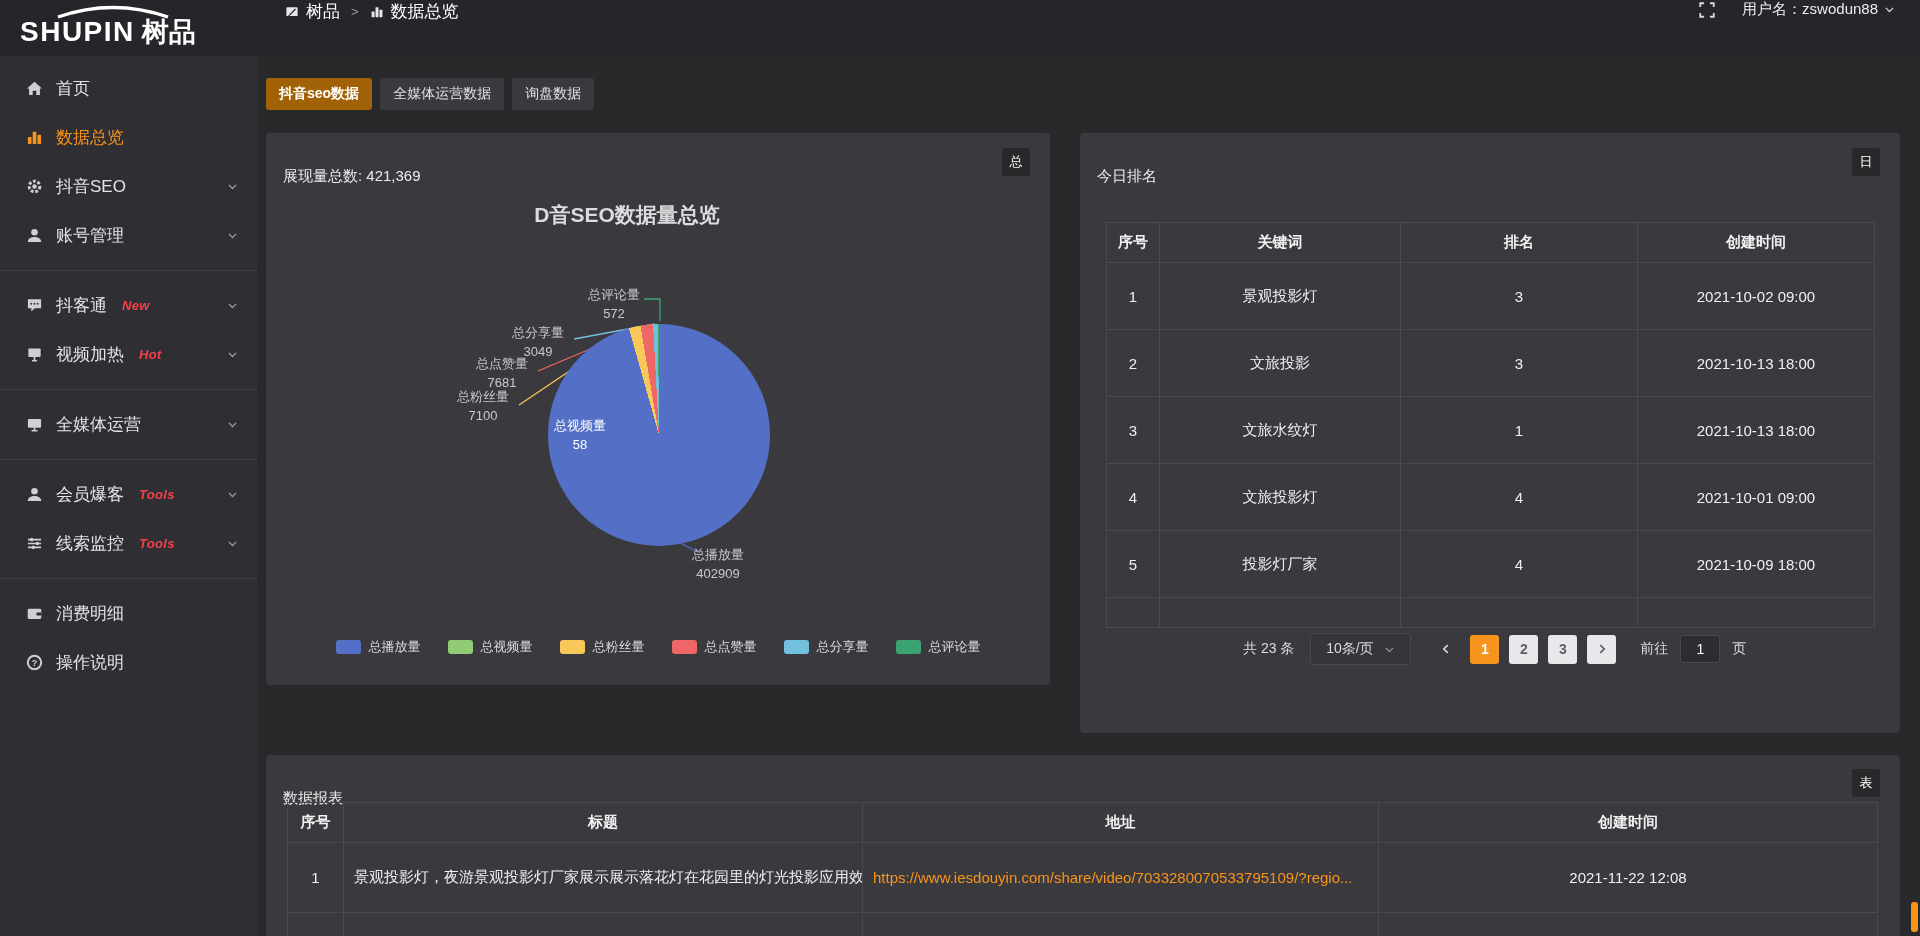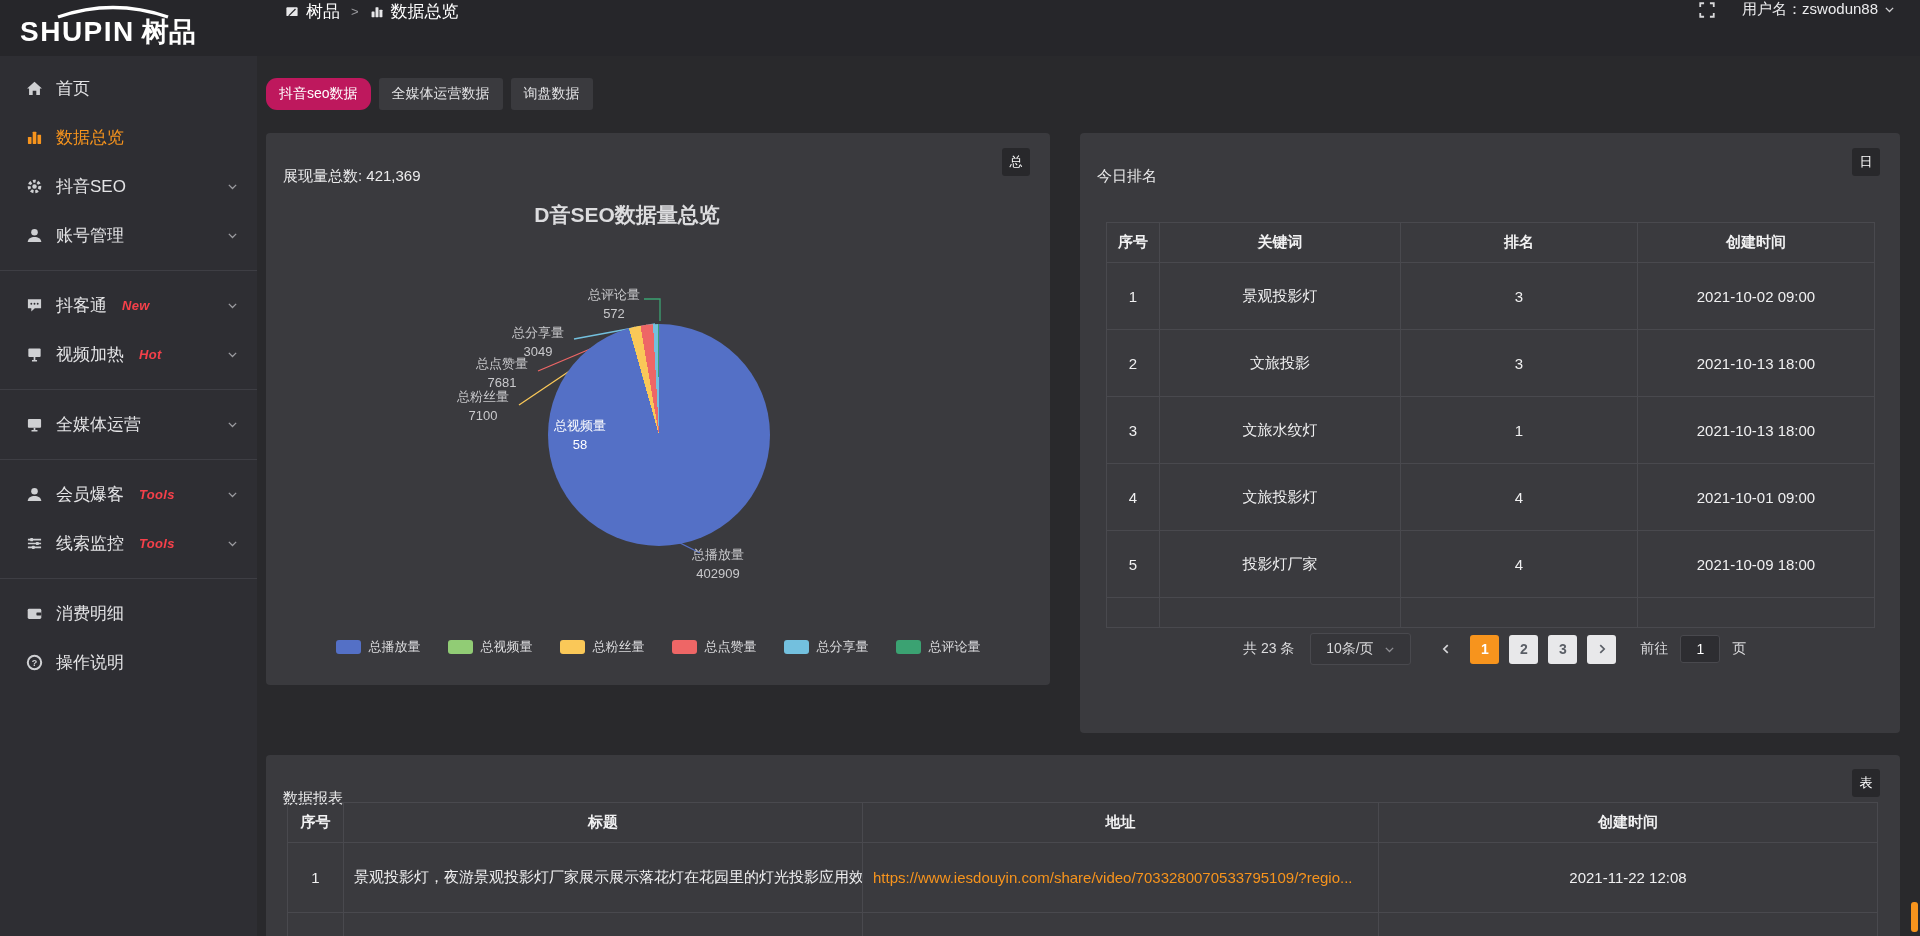--- a/index.html
+++ b/index.html
@@ -35,21 +35,21 @@
   .sb-item.active .sb-icon { color:#f7941d; }
   .sb-badge { font-style:italic; font-weight:bold; font-size:13px; margin-left:15px; letter-spacing:.3px; }
   .sb-caret { margin-left:auto; width:13px; height:13px; color:#9b9ba0; display:inline-flex; }
   .sb-caret svg { width:100%; height:100%; }
   .sb-divider { height:1px; background:#3e3e44; margin:10px 0; }
 
   
   .main { position:absolute; left:257px; top:56px; right:0; bottom:0; }
   .tabs { position:absolute; left:9px; top:22px; display:flex; gap:8px; }
   .tab { height:32px; padding:0 13px; display:flex; align-items:center; background:#3a3a3e; color:#e2e2e4; font-size:14px; border-radius:3px; cursor:pointer; white-space:nowrap; }
-  .tab.active { background:#be185d; color:#fff; font-weight:normal;border-radius:11px; }
+  .tab.active { background:#a16207; color:#fff; font-weight:bold; }
 
   .panel { position:absolute; background:#3a3a3e; border-radius:4px; }
   .panel-title { position:absolute; left:17px; top:34px; font-size:15px; color:#ebebec; }
   .corner-badge { position:absolute; right:20px; width:28px; height:28px; background:#28282b; border-radius:3px; color:#fff; font-size:13px; display:flex; align-items:center; justify-content:center; cursor:pointer; }
 
   
   .overview-panel { left:9px; top:77px; width:784px; height:552px; }
   .overview-panel .corner-badge { top:15px; }
   .chart-title { position:absolute; left:361px; top:68px; transform:translateX(-50%); font-size:21px; font-weight:bold; color:#dcdcde; white-space:nowrap; }
   .pie { position:absolute; left:282px; top:191px; width:222px; height:222px; border-radius:50%; cursor:pointer; }

